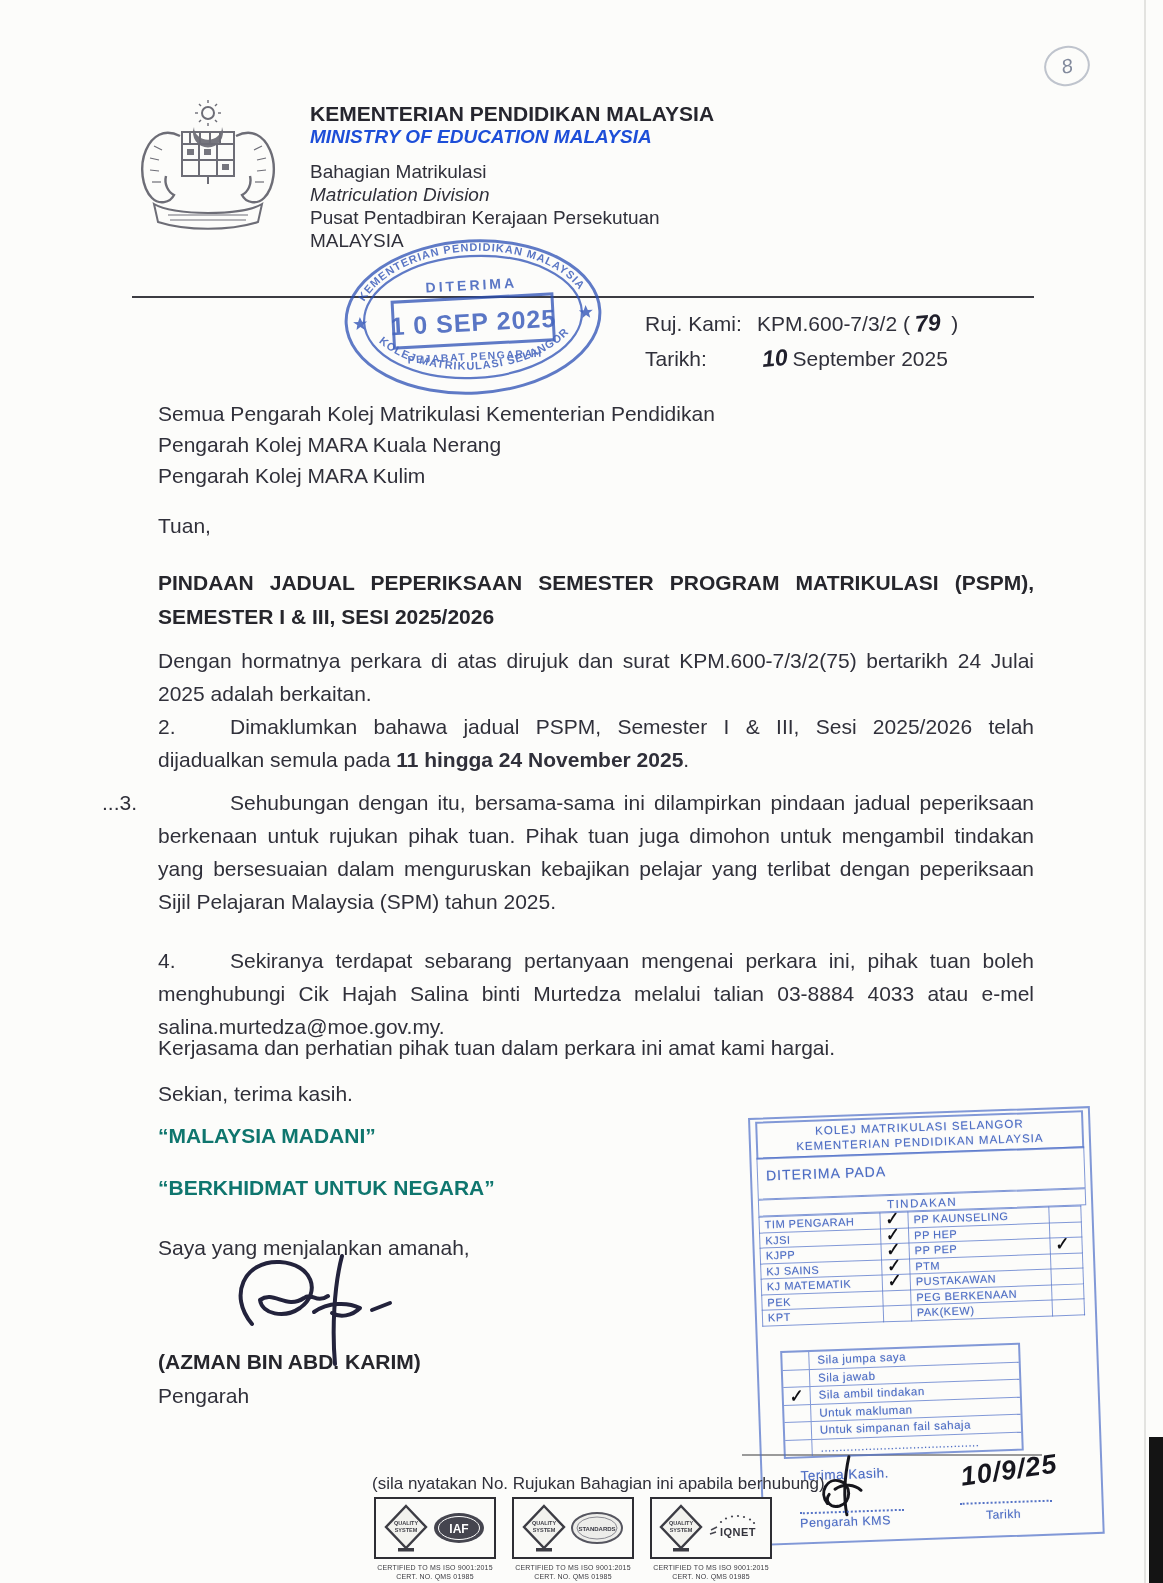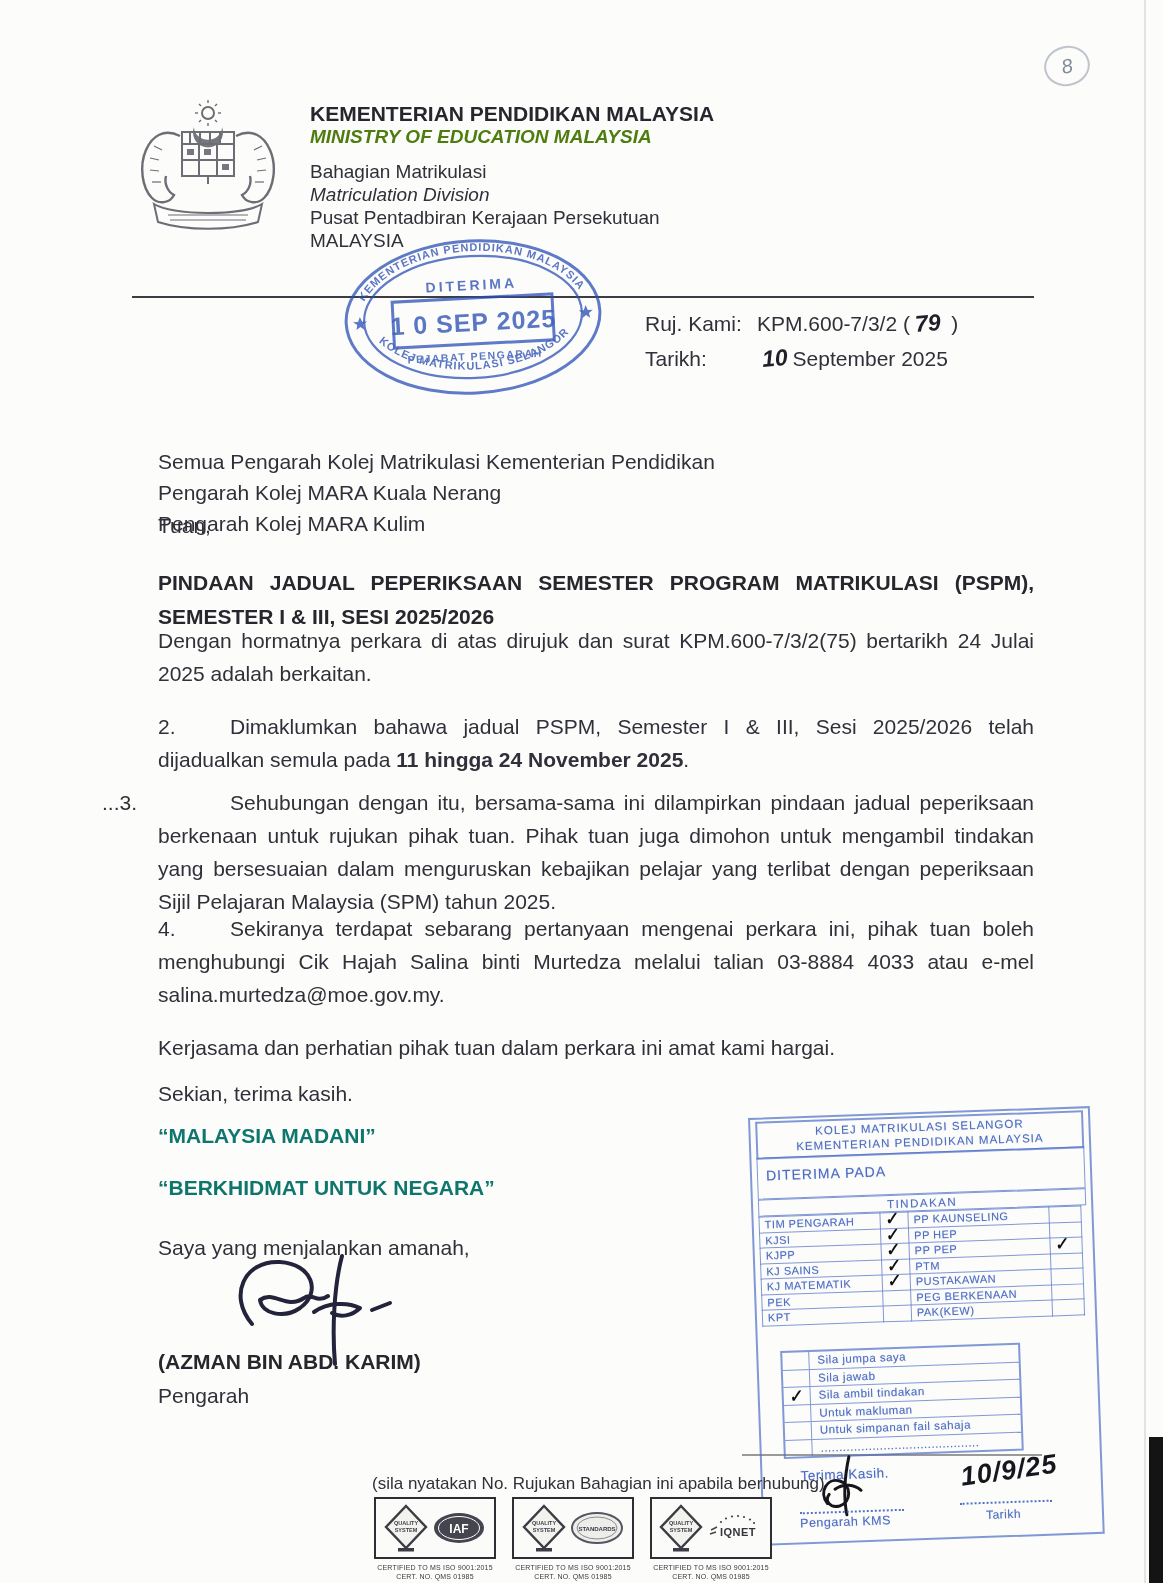--- a/index.html
+++ b/index.html
@@ -9,44 +9,44 @@
   .edge-line{position:absolute;left:1144px;top:0;width:2px;height:1583px;background:#e3e3e0;}
   .edge-black{position:absolute;left:1149px;top:1437px;width:14px;height:146px;background:#141414;}
   
   .pencil-note{position:absolute;left:1044px;top:46px;width:42px;height:36px;border:2px solid rgba(130,140,160,.5);
         border-radius:50%;display:flex;align-items:center;justify-content:center;transform:rotate(-12deg);
         color:rgba(108,118,140,.85);font-size:20px;font-style:italic;}
   
   .crest{position:absolute;left:124px;top:100px;}
   .ministry{position:absolute;left:310px;top:102px;line-height:23px;}
   .m-ms{font-weight:bold;font-size:21px;color:#26262e;}
-  .m-en{font-weight:bold;font-style:italic;font-size:19px;color:#4d7c0f;margin-bottom:12px;}
+  .m-en{font-weight:bold;font-style:italic;font-size:19px;color:#1d4ed8;margin-bottom:12px;}
   .m-div{font-size:19px;}
   .m-it{font-style:italic;}
   .m-adr{font-size:19px;}
   .contact{position:absolute;left:748px;top:194px;font-size:18px;line-height:23px;}
   .c-label{display:inline-block;width:148px;}
   .hr{position:absolute;left:132px;top:296px;width:902px;height:2px;background:#3c3c42;}
   
   .oval-stamp{position:absolute;left:342px;top:238px;transform:rotate(-3deg);opacity:.88;}
   
   .refblock{position:absolute;left:645px;top:306px;font-size:21px;line-height:34px;}
   .ref-label{display:inline-block;width:112px;}
   .hand{display:inline-block;font-style:italic;font-weight:600;color:#20202c;transform:rotate(-5deg);
         font-size:23px;margin:0 5px;}
   
   .body-block{position:absolute;left:158px;width:876px;font-size:21px;}
   .recipients{top:398px;line-height:31px;}
   .salutation{top:514px;}
   .subject{top:566px;font-weight:bold;line-height:34px;text-align:justify;color:#26262c;}
   .para{margin:0;line-height:33px;text-align:justify;}
-  .p1{top:624px;}
+  .p1{top:644px;}
   .p2{top:710px;}
   .p3{top:786px;text-indent:-28px;}
-  .p4{top:912px;}
+  .p4{top:944px;}
   .pnum{display:inline-block;width:72px;}
   .pnum3{width:100px;}
   .closing1{top:1036px;}
   .closing2{top:1082px;}
   .slogan{font-weight:bold;color:#0f766e;}
   .slogan1{top:1124px;}
   .slogan2{top:1176px;}
   .signoff{top:1236px;}
   .sigsvg{position:absolute;left:222px;top:1250px;}
   .signatory{top:1350px;font-weight:bold;color:#26262c;}
@@ -184,21 +184,21 @@
 
   <div class="refblock">
     <div>
       <span class="ref-label">Ruj. Kami:</span><span>KPM.600-7/3/2 (</span><span class="hand">79</span><span> )</span>
     </div>
     <div>
       <span class="ref-label">Tarikh:</span><span class="hand">10</span><span>September 2025</span>
     </div>
   </div>
 
-  <div class="body-block recipients" style="position:absolute;margin-top:48px;">
+  <div class="body-block recipients" style="position:absolute;">
     <div>Semua Pengarah Kolej Matrikulasi Kementerian Pendidikan</div>
     <div>Pengarah Kolej MARA Kuala Nerang</div>
     <div>Pengarah Kolej MARA Kulim</div>
   </div>
 
   <div class="body-block salutation" style="position:absolute;">Tuan,</div>
 
   <div class="body-block subject" style="position:absolute;">PINDAAN JADUAL PEPERIKSAAN SEMESTER PROGRAM MATRIKULASI (PSPM), SEMESTER I &amp; III, SESI 2025/2026</div>
 
   <p class="body-block para p1" style="position:absolute;">Dengan hormatnya perkara di atas dirujuk dan surat KPM.600-7/3/2(75) bertarikh 24 Julai 2025 adalah berkaitan.</p>

